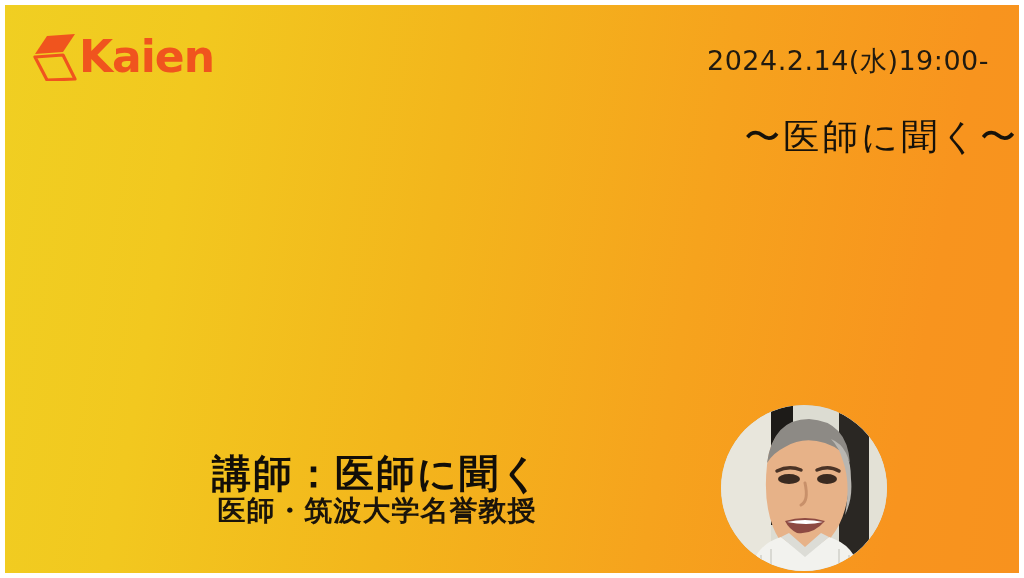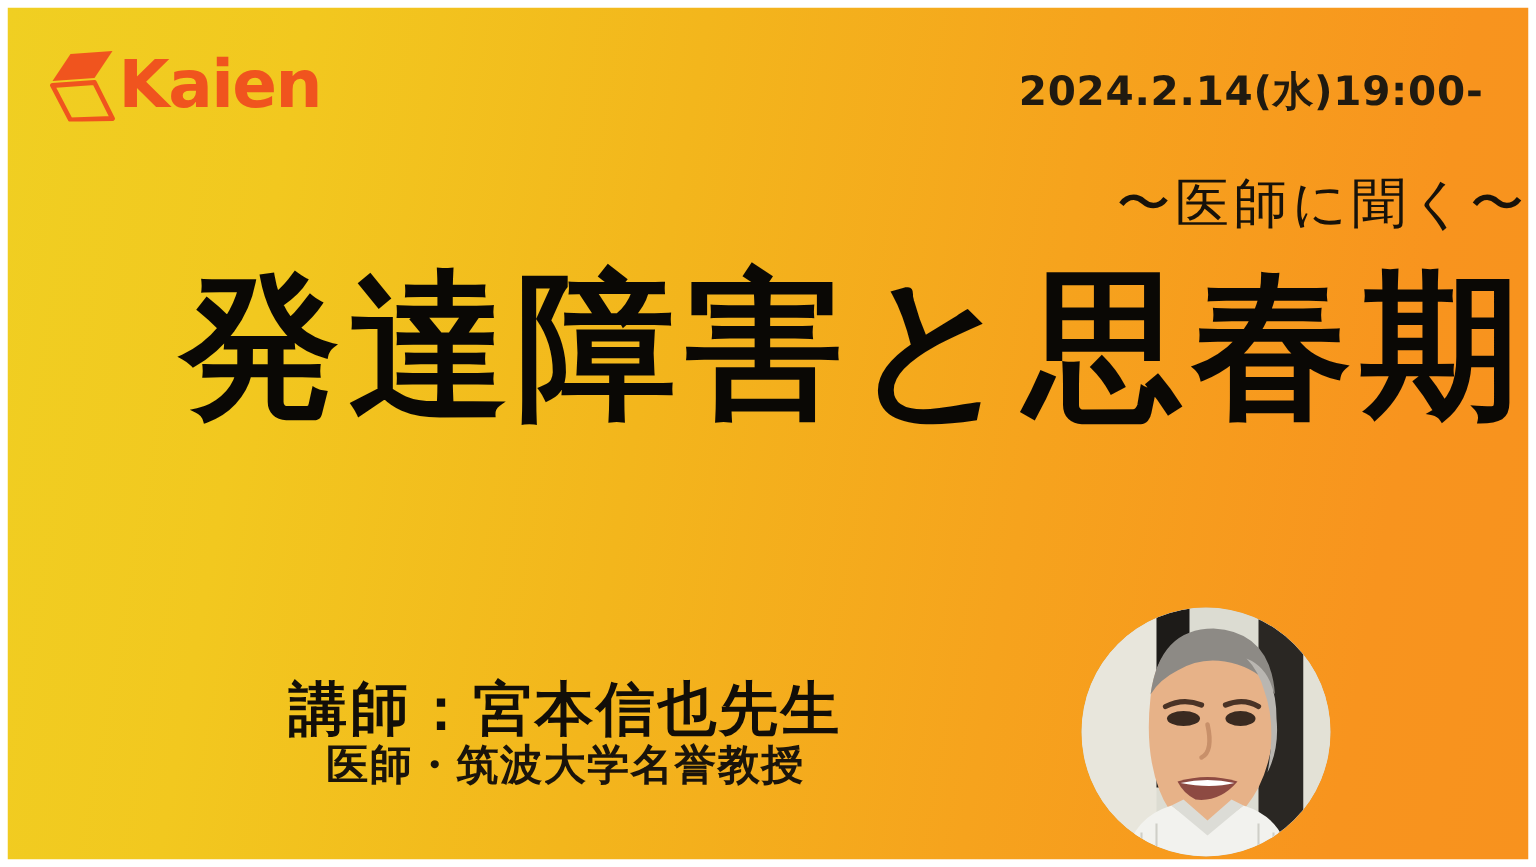--- a/index.html
+++ b/index.html
@@ -61,21 +61,21 @@
     right: 30px;
     top: 38px;
     display: flex;
     align-items: baseline;
     gap: 34px;
   }
   .top-info .datetime,
   .top-info .channel {
     font-family: "DejaVu Sans", "Liberation Sans", sans-serif;
     font-size: 27px;
-    font-weight: 700;
+    font-weight: 400;
     color: #201a10;
     letter-spacing: 0.5px;
     white-space: nowrap;
     text-align: center;
   }
 
   
   .headline-block {
     position: absolute;
     left: 0;
@@ -166,25 +166,24 @@
     </span>
     <span class="logo-word">Kaien</span>
   </div>
 
   <div class="top-info">
     <span class="datetime">2024.2.14(水)19:00-</span>
   </div>
 
   <div class="headline-block">
     <p class="eyebrow">〜医師に聞く〜</p>
-    <h1 class="main-title">発達障害と思春期</h1>
   </div>
 
   <div class="speaker-block">
-    <p class="speaker-name">講師：宮本信也先生</p>
+    <p class="speaker-name">講師：医師に聞く</p>
     <p class="speaker-credentials">医師・筑波大学名誉教授</p>
   </div>
 
   <div class="portrait">
     <svg viewBox="0 0 166 166" xmlns="http://www.w3.org/2000/svg" aria-hidden="true">
       <defs>
         <clipPath id="circ">
             <circle cx="83" cy="83" r="83"></circle>
           </clipPath>
       </defs>

